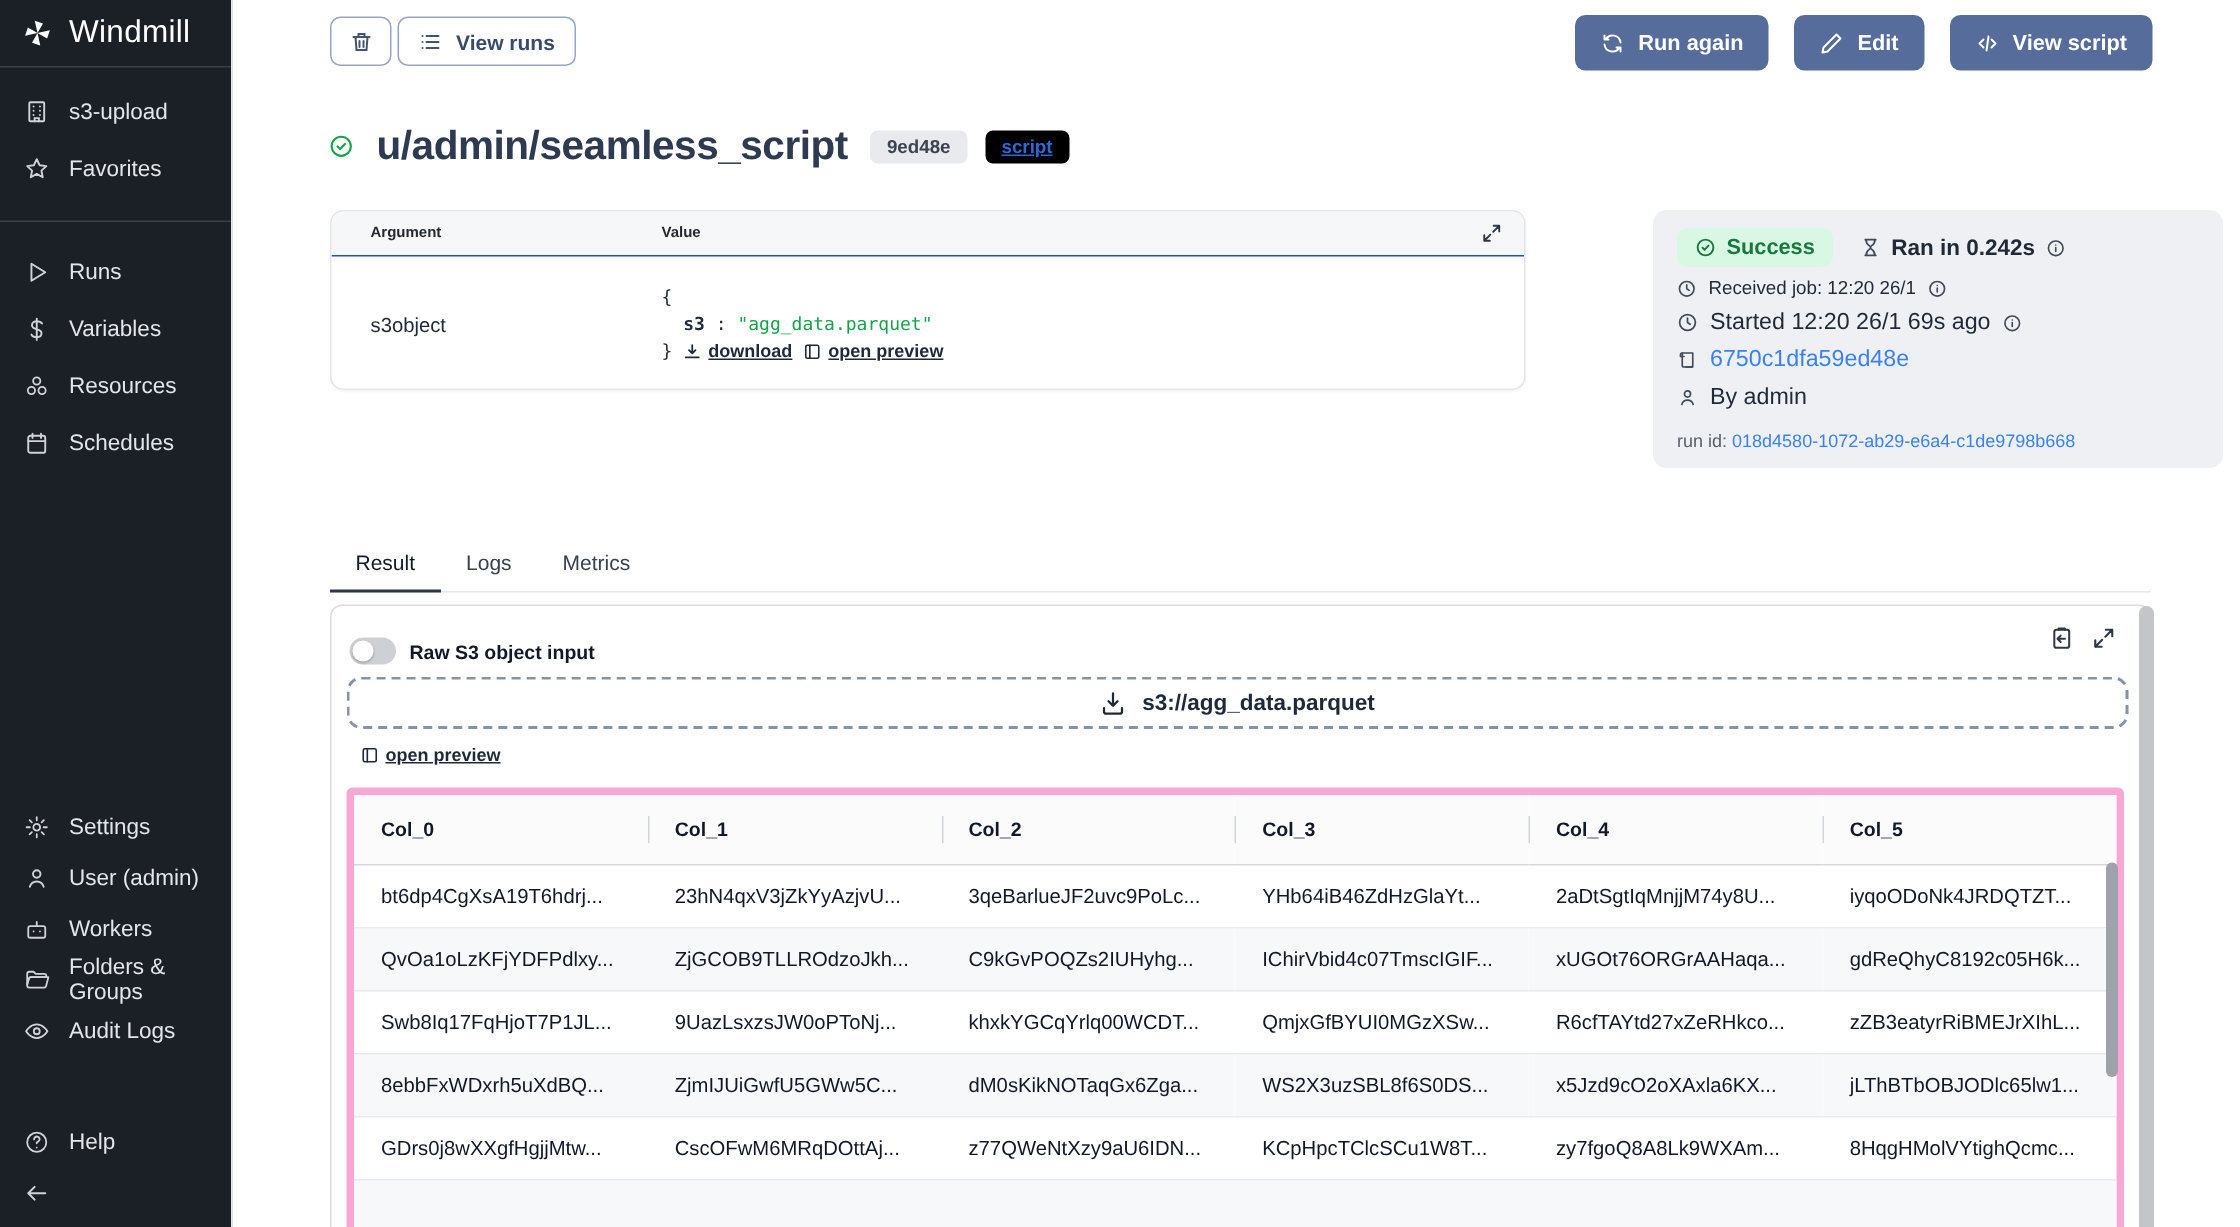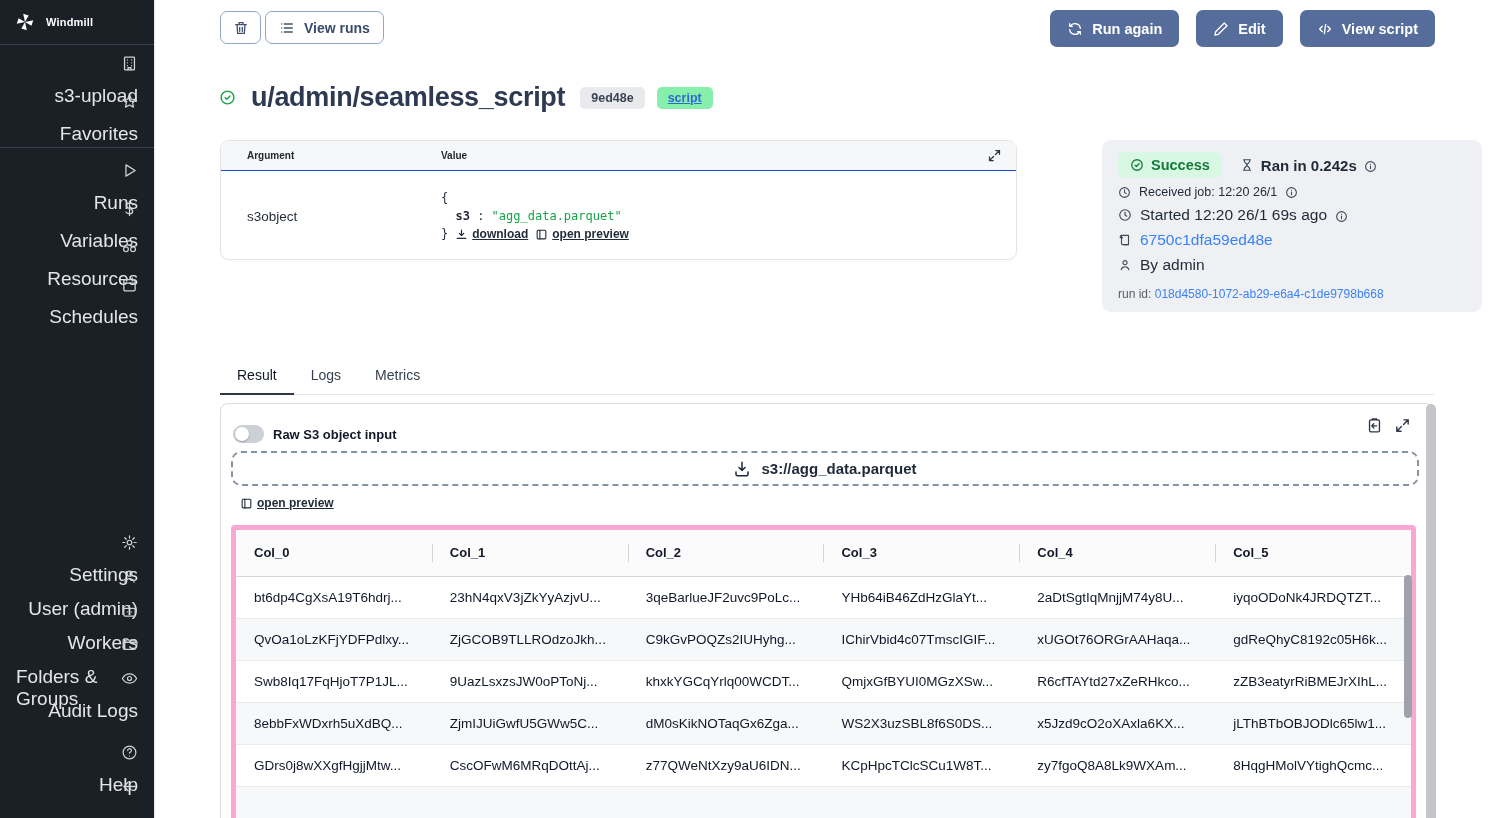--- a/index.html
+++ b/index.html
@@ -4,25 +4,25 @@
 <style>
   * { margin:0; padding:0; box-sizing:border-box; }
   html,body { width:1493px; height:818px; overflow:hidden; background:#fff;
               font-family:"Liberation Sans", sans-serif; color:#1f2937; }
 
   
   .sidebar { position:absolute; left:0; top:0; width:155px; height:818px;
              background:#1b2027; color:#e3e5e8; border-right:1px solid #e5e7eb; }
   .brand { display:flex; align-items:center; gap:10px; height:45px; padding:0 14px;
            border-bottom:1px solid #3a3f47; }
-  .brand-name { font-size:11px; font-weight:700; color:#fff; letter-spacing:.2px; }
+  .brand-name { font-size:21px; font-weight:400; color:#fff; letter-spacing:.2px; }
   .side-group { padding:10px 0 12px; }
   .side-divider { border-bottom:1px solid #3a3f47; margin:4px 0; }
-  .side-item { display:flex; align-items:flex-end; gap:13px; height:38px; padding:0 16px;
-               font-size:19px; color:#e3e5e8; cursor:pointer;flex-direction:column; }
+  .side-item { display:flex; align-items:center; gap:13px; height:38px; padding:0 16px;
+               font-size:15px; color:#e3e5e8; cursor:pointer; }
   .side-item .ico { width:17px; height:17px; flex:0 0 17px; color:#cfd2d6; display:flex; align-items:center; }
   .side-bottom { position:absolute; bottom:6px; left:0; width:100%; }
   .side-item.small { height:34px; }
   .help-gap { margin-top:40px; }
   .ico svg { width:100%; height:100%; display:block; }
 
   
   .main { position:absolute; left:155px; top:0; width:1338px; height:818px; background:#fff; }
 
   .toolbar-left { position:absolute; left:65px; top:11px; display:flex; gap:4px; }
@@ -34,21 +34,21 @@
   .btn-dark { display:inline-flex; align-items:center; justify-content:center; gap:9px;
               height:37px; padding:0 17px; border:none; border-radius:7px;
               background:#566c9a; color:#fff; font-weight:700; font-size:14.5px; cursor:pointer; }
   .btn-dark .bico { width:16px; height:16px; color:#fff; }
 
   .page-header { position:absolute; left:64px; top:82px; display:flex; align-items:center; gap:15px; }
   .hdr-check { width:17px; height:17px; color:#16a34a; }
   .page-title { font-size:27px; font-weight:800; color:#2e3a52; letter-spacing:-.3px; }
   .badge { font-size:12.5px; font-weight:700; padding:4px 11px; border-radius:5px; }
   .badge.gray { background:#e8eaed; color:#3c4453; }
-  .badge.blue { background:#86efac; color:#3068d8; margin-left:-3px;text-decoration:underline; }
+  .badge.blue { background:#000000; color:#3068d8; margin-left:-3px;text-decoration:underline; }
 
   
   .args { position:absolute; left:65px; top:140px; width:797px; border:1px solid #e3e5e8;
           border-radius:9px; background:#fff; box-shadow:0 1px 2px rgba(0,0,0,.04); overflow:hidden; }
   .args-head { display:flex; align-items:center; height:30px; background:#f6f7f8;
                border-bottom:1px solid #1d4ed8; font-size:10px; font-weight:700; color:#24292f;justify-content:space-between; }
   .args-head .c1 { width:220px; padding-left:26px; }
   .args-head .c2 { flex:1; }
   .args-head .expand { margin-right:14px; width:15px; height:15px; color:#2f3747; cursor:pointer; }
   .args-row { display:flex; padding:18px 0 16px; }

